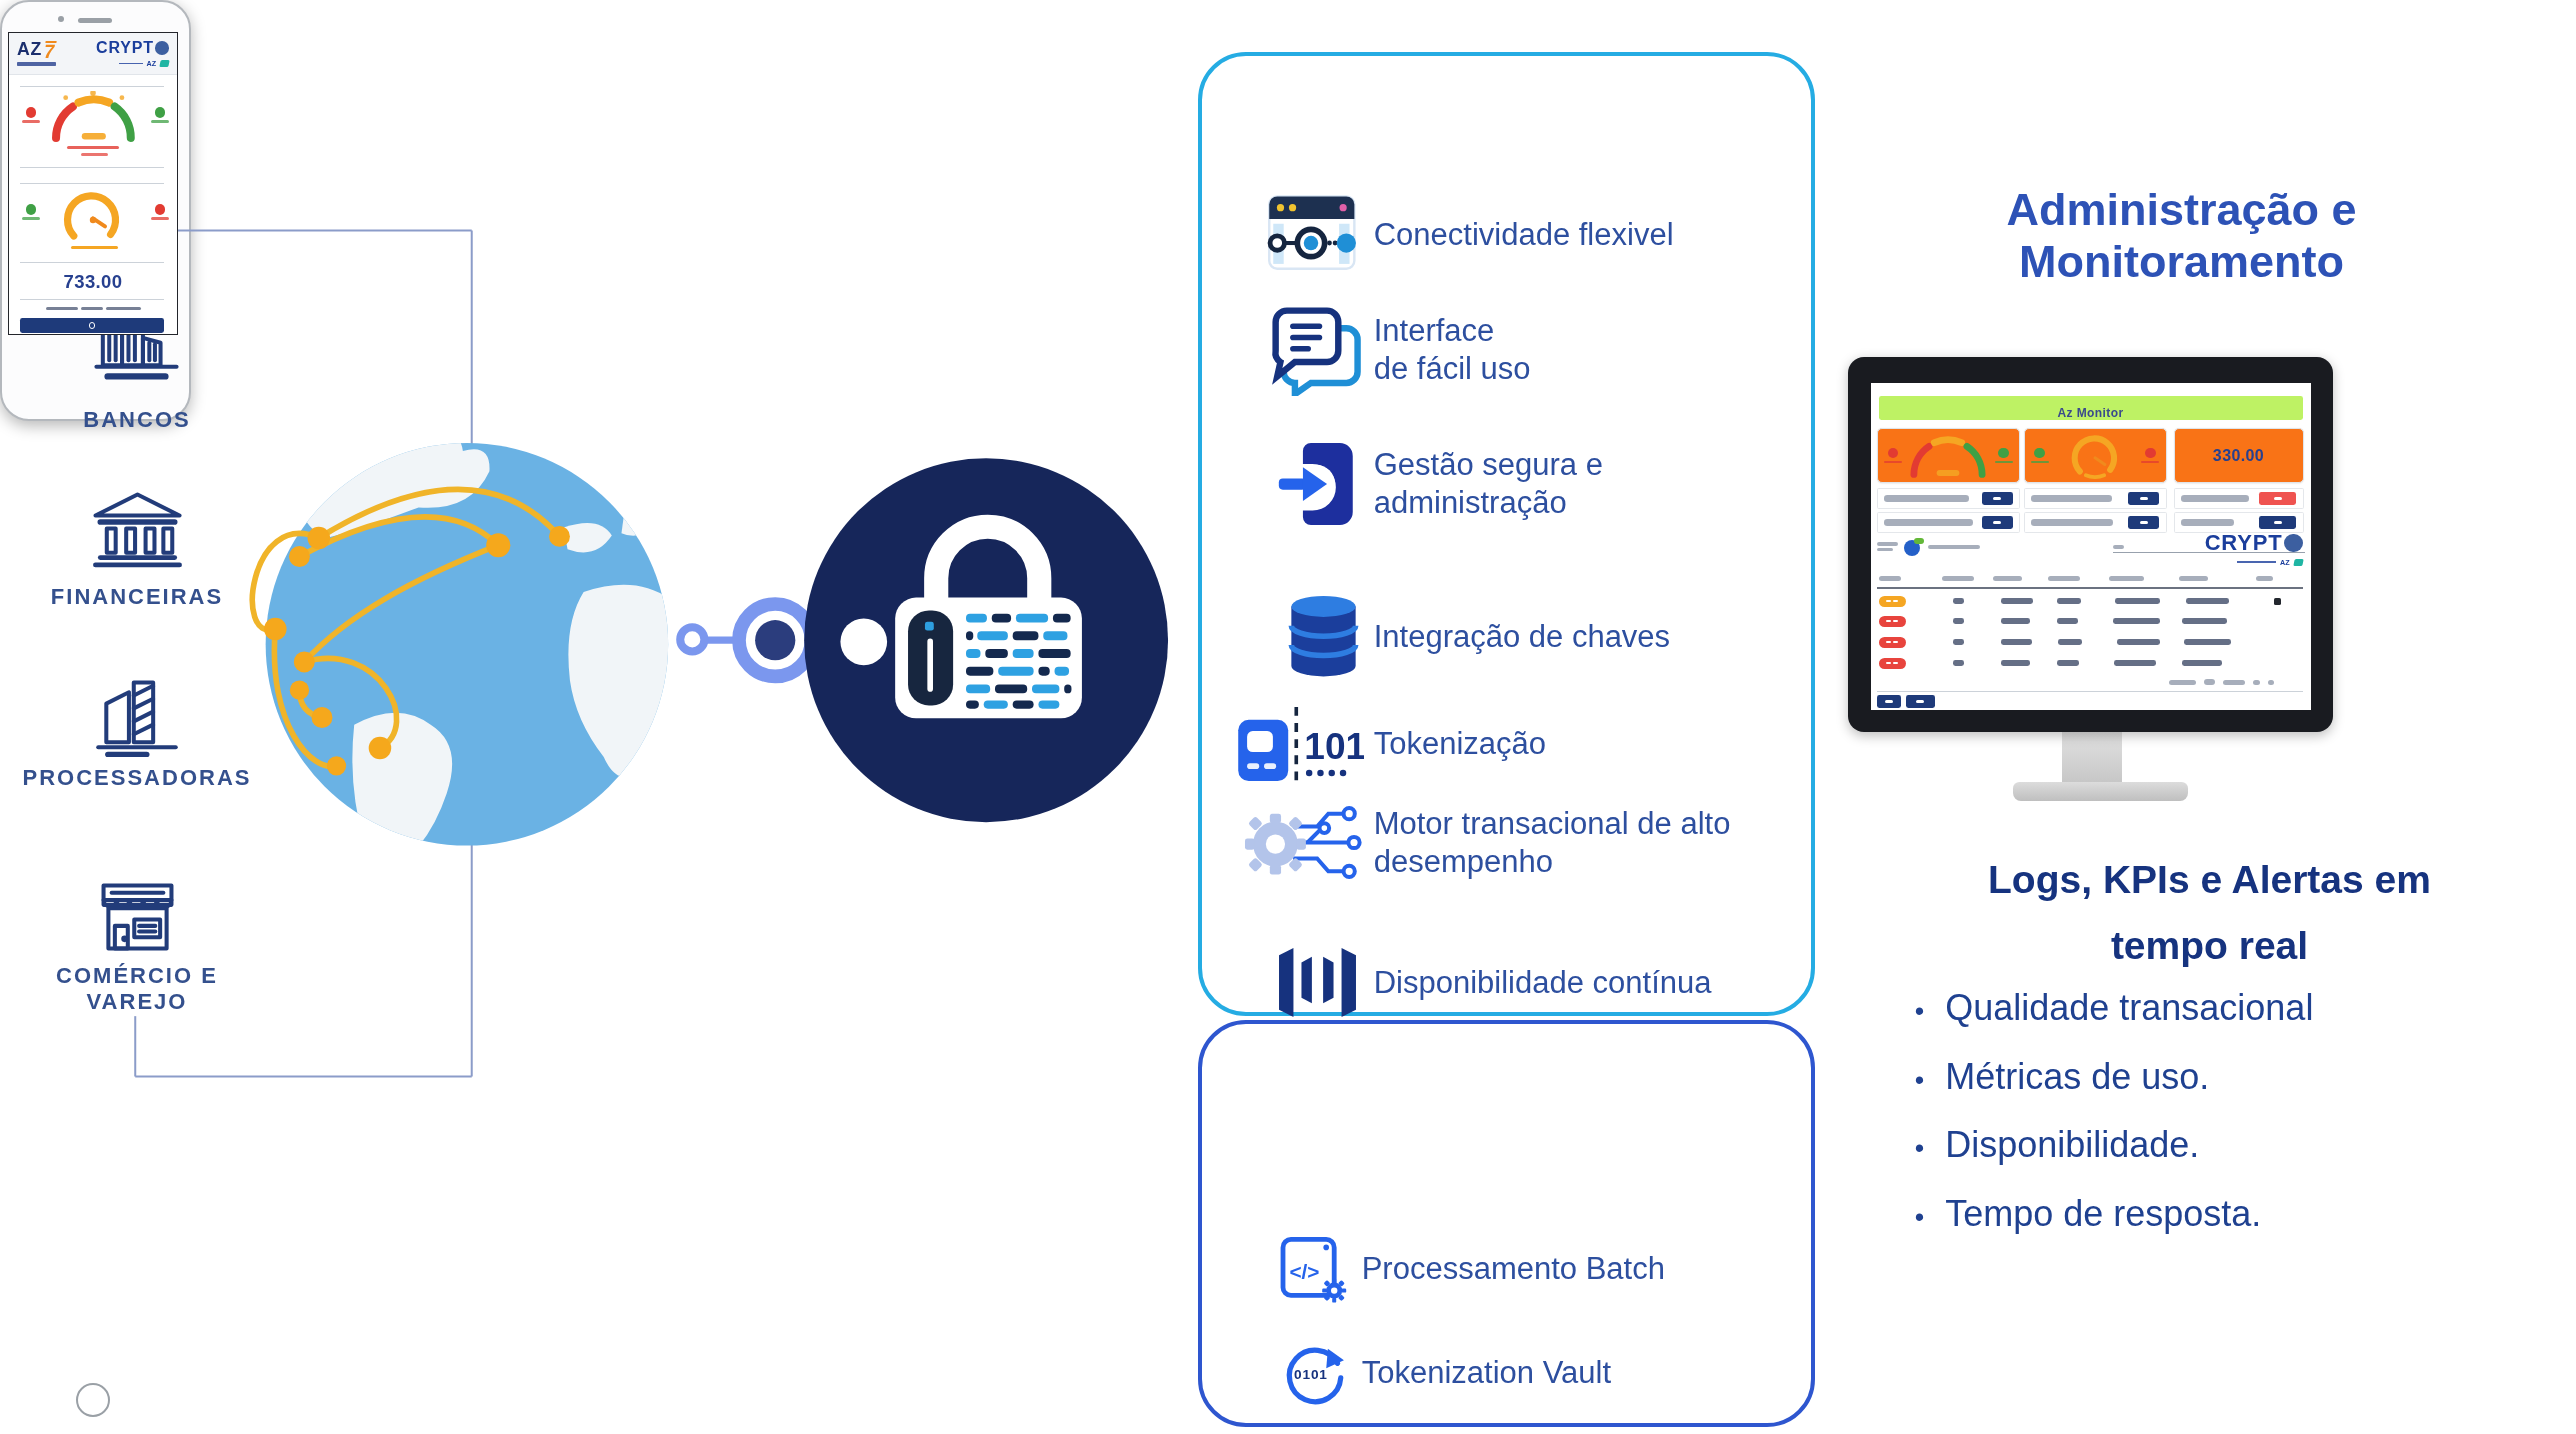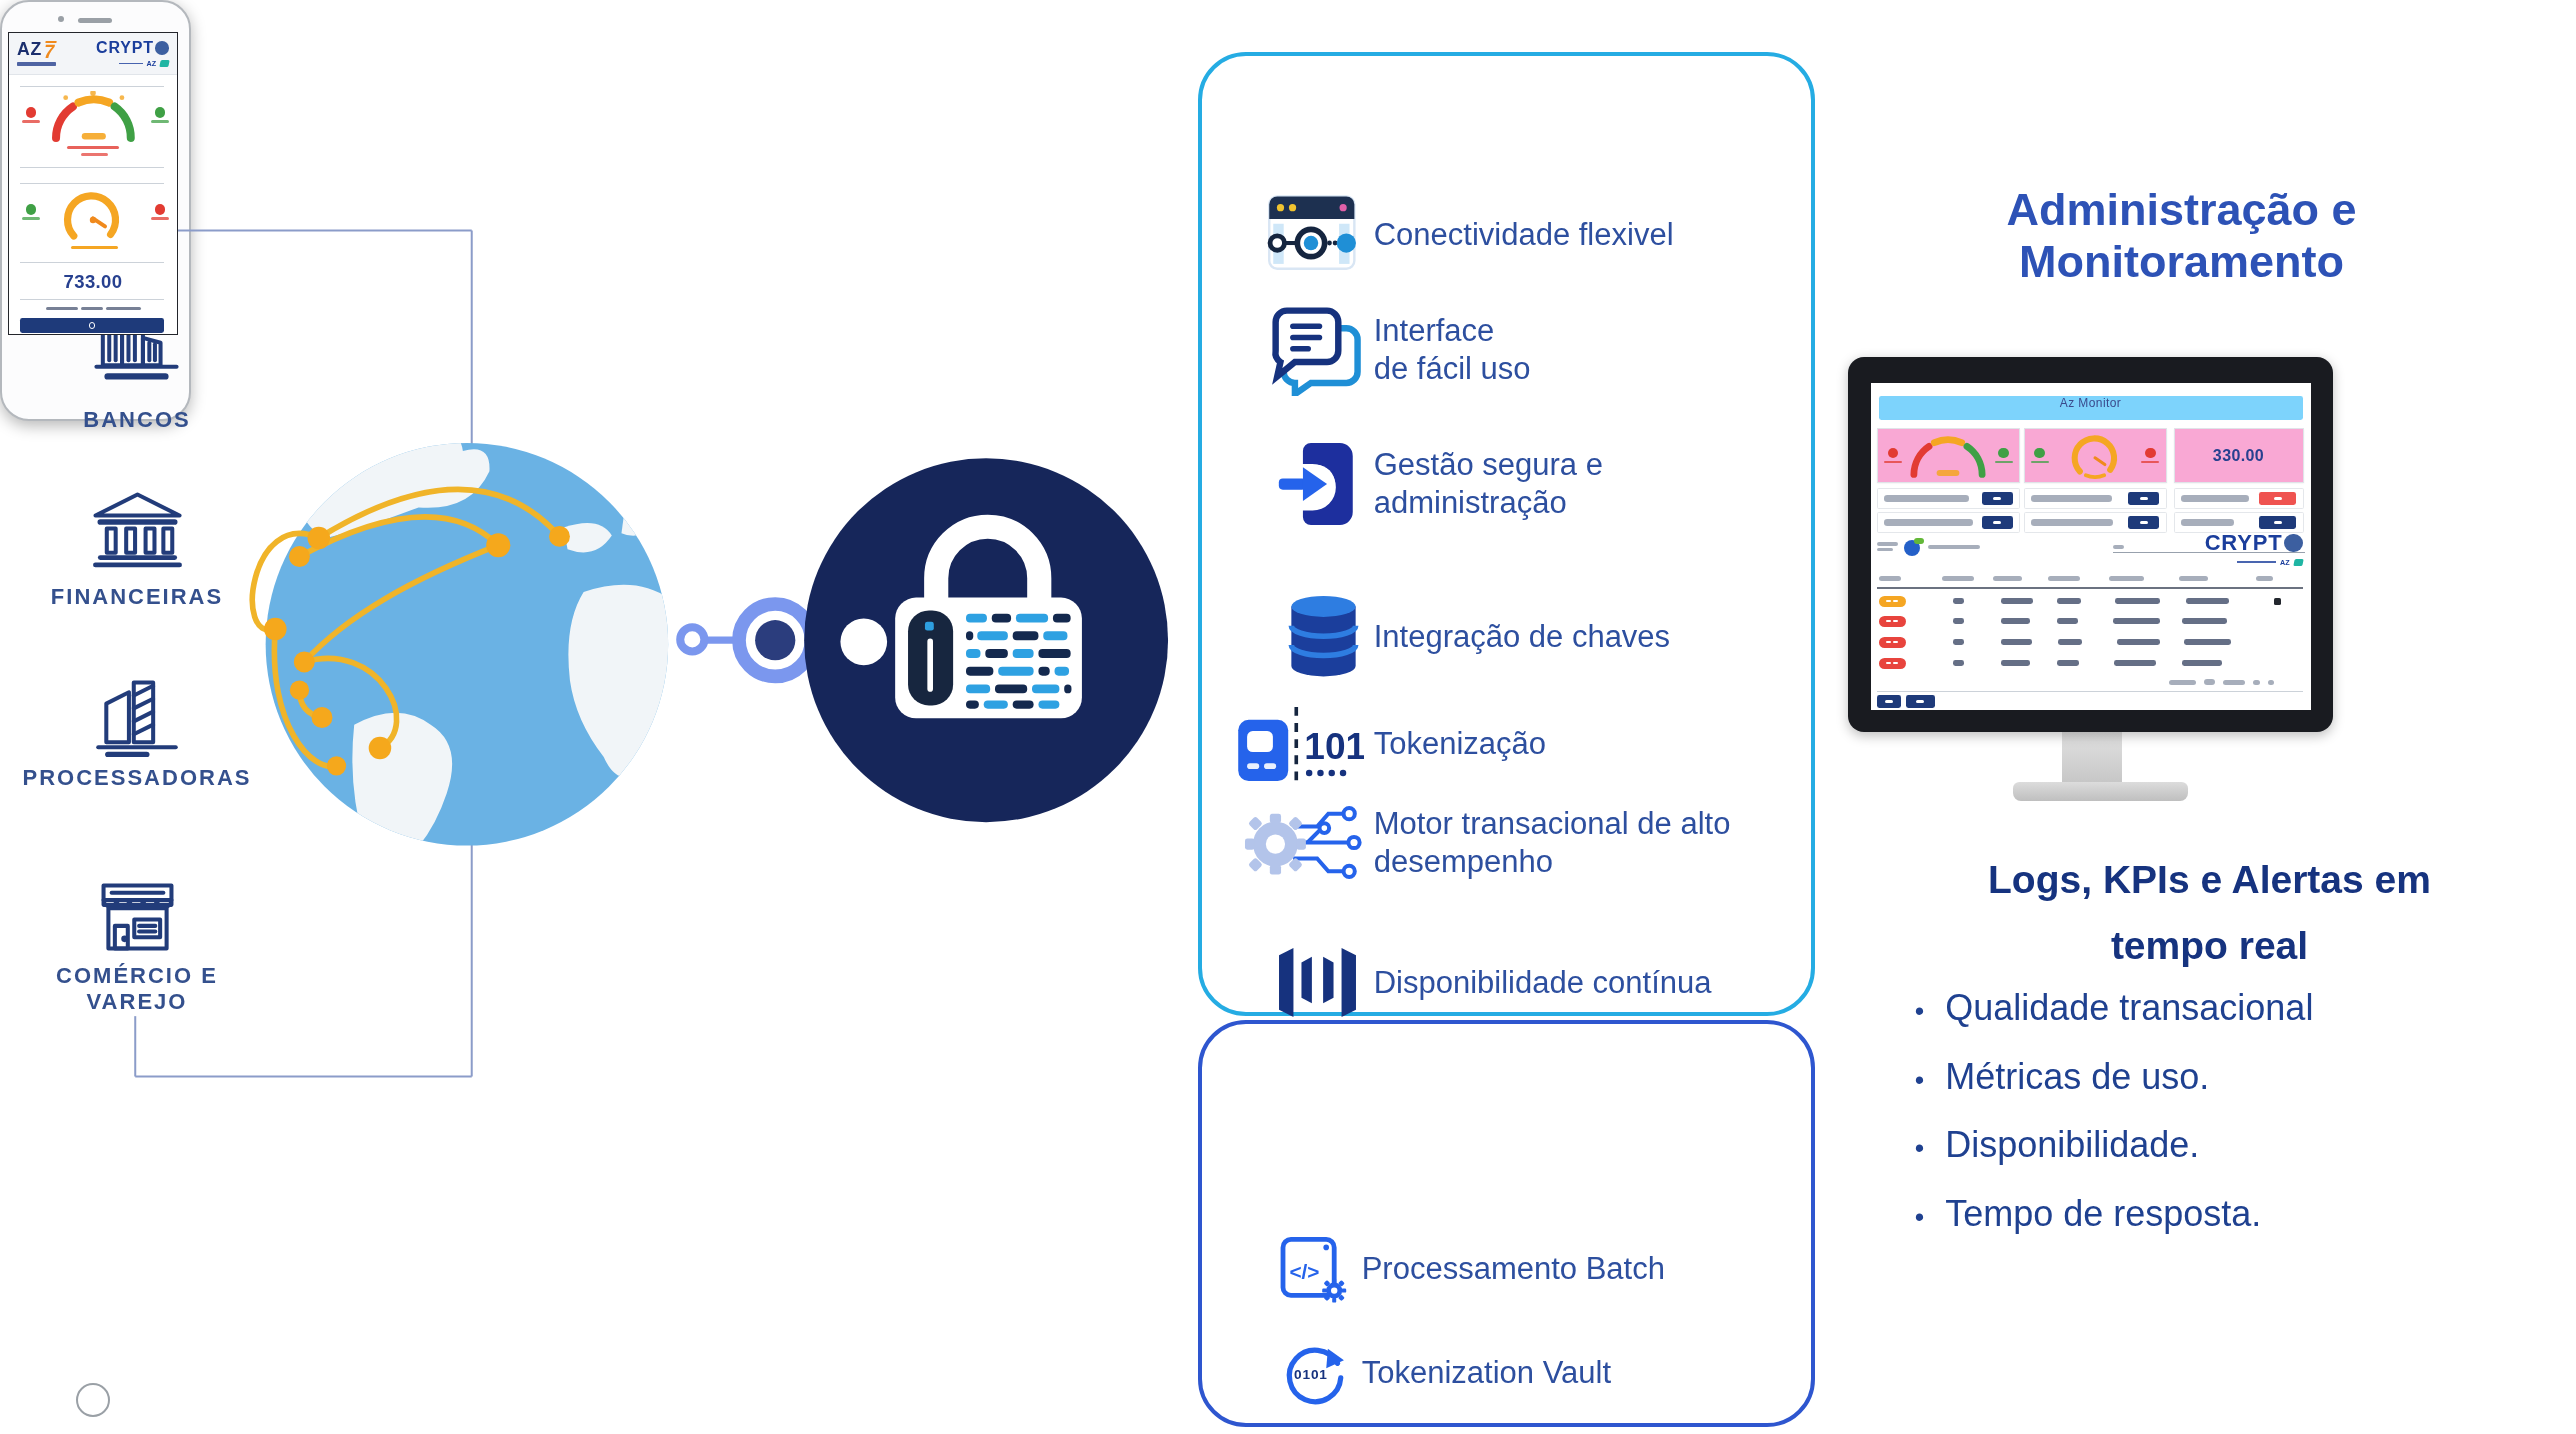--- a/index.html
+++ b/index.html
@@ -35,22 +35,22 @@
   #kpi-heading{left:1932px;top:847px;width:555px;text-align:center;font-size:39px;line-height:66px;font-weight:700;color:var(--kpi-heading)}
   #kpi-list{left:1905px;top:987px;width:628px}
   .kpi-row{display:flex;align-items:baseline;margin-bottom:26.6px;font-size:36px;color:var(--bullet)}
   .kpi-row .b{font-size:27px;margin:0 21px 0 9.7px;color:var(--bullet)}
 
   
   #monitor{left:1848px;top:357px;width:485px;height:375px;background:#191b20;border-radius:16px;box-shadow:0 3.2px 11.3px rgba(0,0,0,.25);z-index:4}
   #mscreen{position:absolute;left:22.5px;top:26px;width:440px;height:327px;background:#fff;overflow:hidden}
   #stand-neck{left:2062px;top:731px;width:60px;height:53px;background:linear-gradient(180deg,#e2e2e2,#c6c6c6);z-index:3}
   #stand-base{left:2013px;top:782px;width:175px;height:18.5px;background:linear-gradient(180deg,#dcdcdc,#bfbfbf);border-radius:6.4px 6.4px 8px 8px;z-index:3}
-  .mtitlebar{position:absolute;left:8px;top:13px;width:424px;height:24px;background:#7dd3fc;border-radius:2.4px;display:flex;align-items:flex-start;justify-content:center;font-size:12px;color:#3a4a8c;font-weight:400;letter-spacing:0.4px}
-  .mcard{position:absolute;background:#f9a8d4;border:0.8px solid #e0e4e9;border-radius:0;box-shadow:0 0.8px 1.6px rgba(0,0,0,.07);display:flex;align-items:center;justify-content:space-between;padding:3.2px 6.4px}
+  .mtitlebar{position:absolute;left:8px;top:13px;width:424px;height:24px;background:#bef264;border-radius:2.4px;display:flex;align-items:flex-end;justify-content:center;font-size:12px;color:#3a4a8c;font-weight:700;letter-spacing:0.4px}
+  .mcard{position:absolute;background:#f97316;border:0.8px solid #e0e4e9;border-radius:5px;box-shadow:0 0.8px 1.6px rgba(0,0,0,.07);display:flex;align-items:center;justify-content:space-between;padding:3.2px 6.4px}
   .mrowcard{position:absolute;background:#fff;border:0.8px solid #e4e7eb;border-radius:1.6px;height:21px;display:flex;align-items:center;justify-content:space-between;padding:0 6.4px}
   .bbar{background:#98a1b0;border-radius:3.2px;opacity:.85;filter:blur(0.4px)}
   .dkbar{background:#55607a;border-radius:2.4px;opacity:.9;filter:blur(0.3px)}
   .mbtn{background:var(--btn-navy);border-radius:2.4px;display:flex;align-items:center;justify-content:center;flex:none}
   .mbtn .w{width:8px;height:2.4px;background:#fff;border-radius:1.6px}
   .badge{display:flex;flex-direction:column;align-items:center;gap:2.4px;flex:none}
   .badge .dot{width:10.5px;height:10.5px;border-radius:50%}
   .badge .tb{width:17.7px;height:2.8px;border-radius:1.6px;opacity:.75}
   .pill{width:27px;height:10.5px;border-radius:5.6px;display:flex;align-items:center;justify-content:center;gap:1.6px;flex:none}
   .pill i{display:block;width:5.6px;height:2px;background:#fff;border-radius:1.6px}

